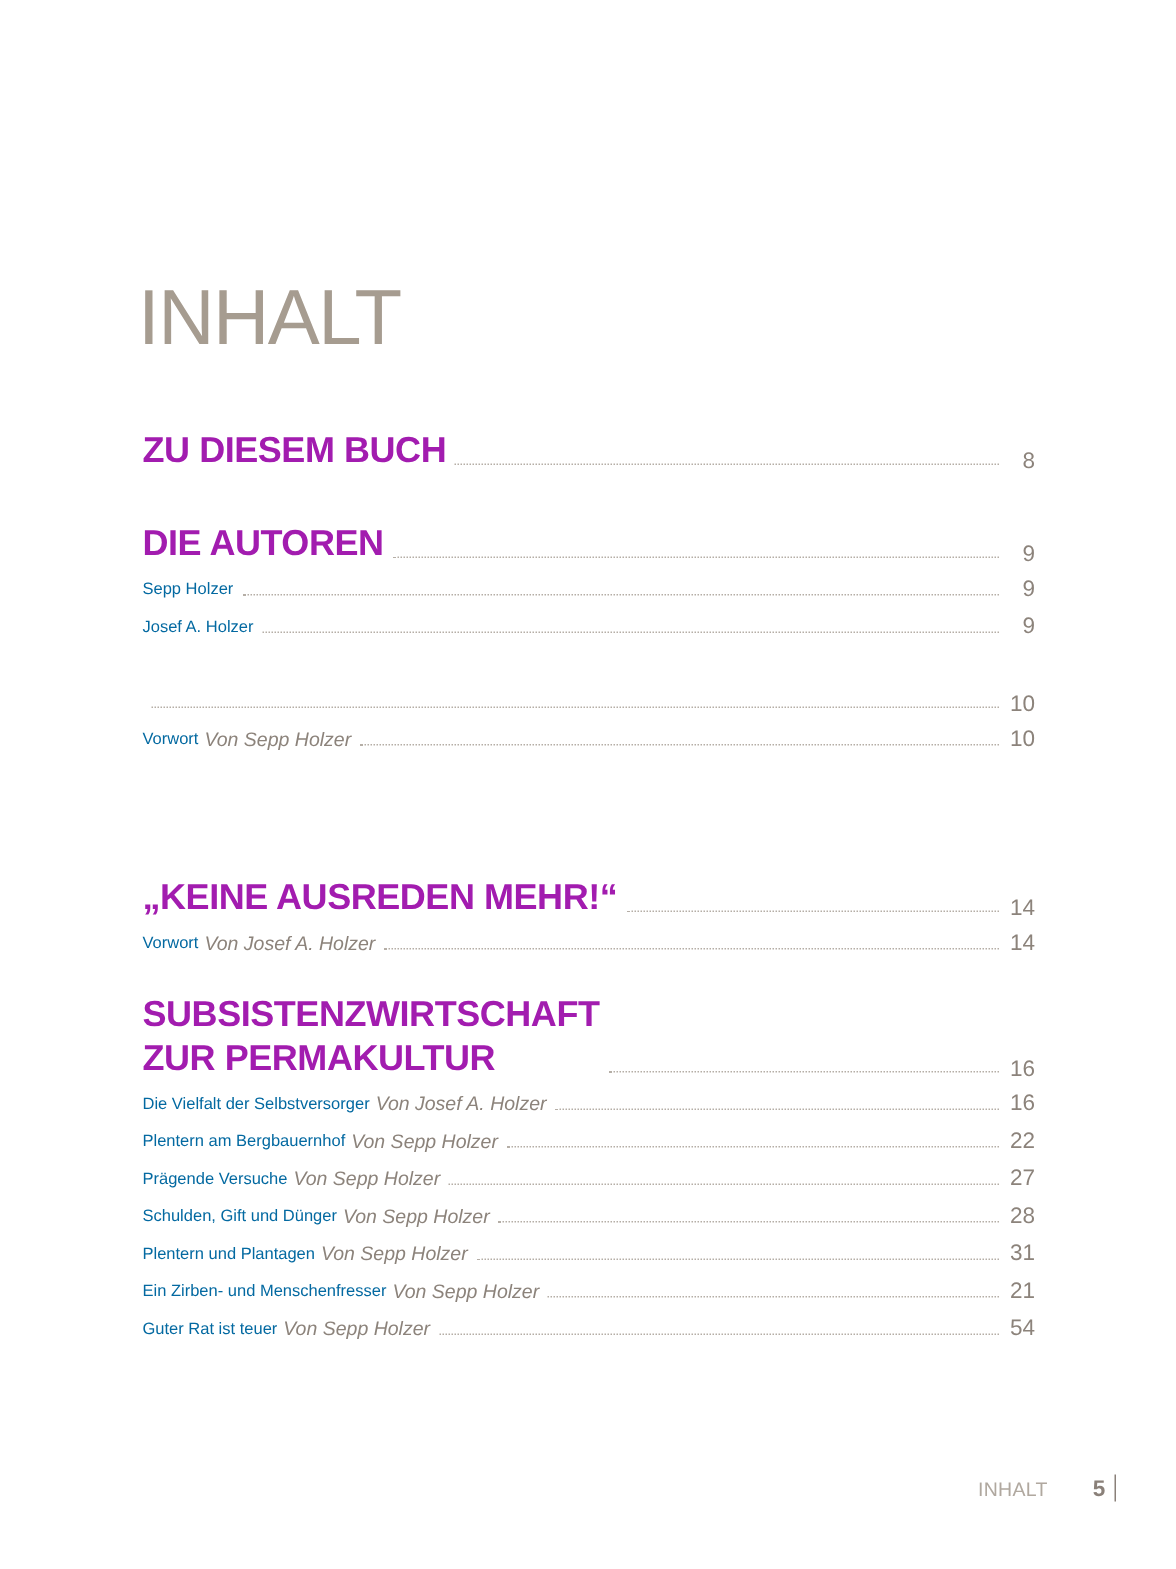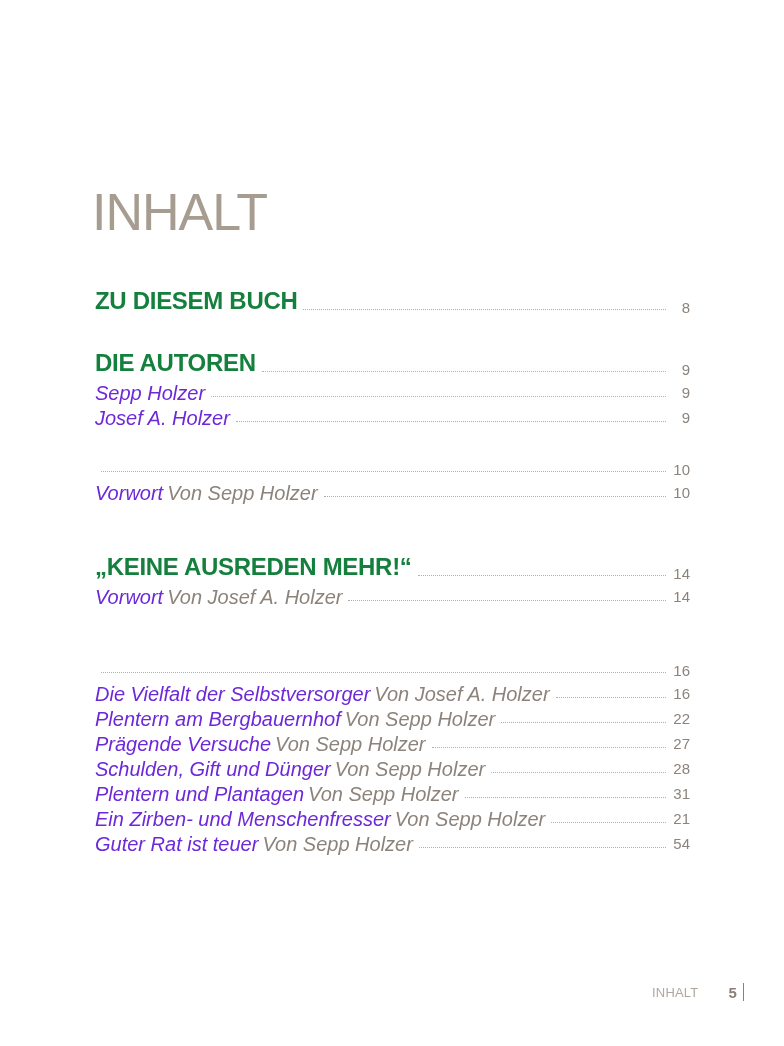--- a/index.html
+++ b/index.html
@@ -31,21 +31,21 @@
     left: 0; width: 595px;
   }
   .head-row, .entry-row {
     display: flex;
     align-items: flex-end;
     width: 100%;
   }
   .head-text {
     font-weight: bold;
     font-size: 24px;
-    color: #15803d;
+    color: #a21caf;
     line-height: 29px;
     letter-spacing: -0.3px;
   }
   .head-block {
     display: flex;
     flex-direction: column;
   }
   .leader {
     flex: 1;
     border-bottom: 1px dotted #b5aea6;
@@ -59,29 +59,28 @@
     text-align: right;
     line-height: 18px;
   }
   .head-row .page-no {
     margin-bottom: -2px;
   }
   .entry-row {
     height: 25px;
   }
   .entry-title {
-    font-size: 20px;
-    color: #6d28d9;
+    font-size: 11px;
+    color: #0369a1;
     line-height: 18px;
     white-space: nowrap;
-    font-style: italic;
   }
   .entry-author {
     font-style: italic;
-    font-size: 20px;
+    font-size: 13px;
     color: #8c837b;
     line-height: 18px;
     white-space: nowrap;
     margin-left: 4px;
   }
   .footer {
     position: absolute;
     top: 983px; left: 652px;
     display: flex; align-items: center;
   }
@@ -147,39 +146,41 @@
       <span class="page-no">10</span>
     </div>
     <div class="entry-row">
       <span class="entry-title">Vorwort</span>
       <span class="entry-author">Von Sepp Holzer</span>
       <span class="leader"></span>
       <span class="page-no">10</span>
     </div>
   </div>
 
-  <div class="section" style="top:552px;">
+  <div class="section" style="top:584px;">
     <div class="head-row">
       <div class="head-block">
         <span class="head-text">„KEINE AUSREDEN MEHR!“</span>
       </div>
       <span class="leader"></span>
       <span class="page-no">14</span>
     </div>
     <div class="entry-row">
       <span class="entry-title">Vorwort</span>
       <span class="entry-author">Von Josef A. Holzer</span>
       <span class="leader"></span>
       <span class="page-no">14</span>
     </div>
   </div>
 
   <div class="section" style="top:662px;">
     <div class="head-row">
       <div class="head-block">
+        <span class="head-text">SUBSISTENZWIRTSCHAFT</span>
+        <span class="head-text">ZUR PERMAKULTUR</span>
       </div>
       <span class="leader"></span>
       <span class="page-no">16</span>
     </div>
     <div class="entry-row">
       <span class="entry-title">Die Vielfalt der Selbstversorger</span>
       <span class="entry-author">Von Josef A. Holzer</span>
       <span class="leader"></span>
       <span class="page-no">16</span>
     </div>

